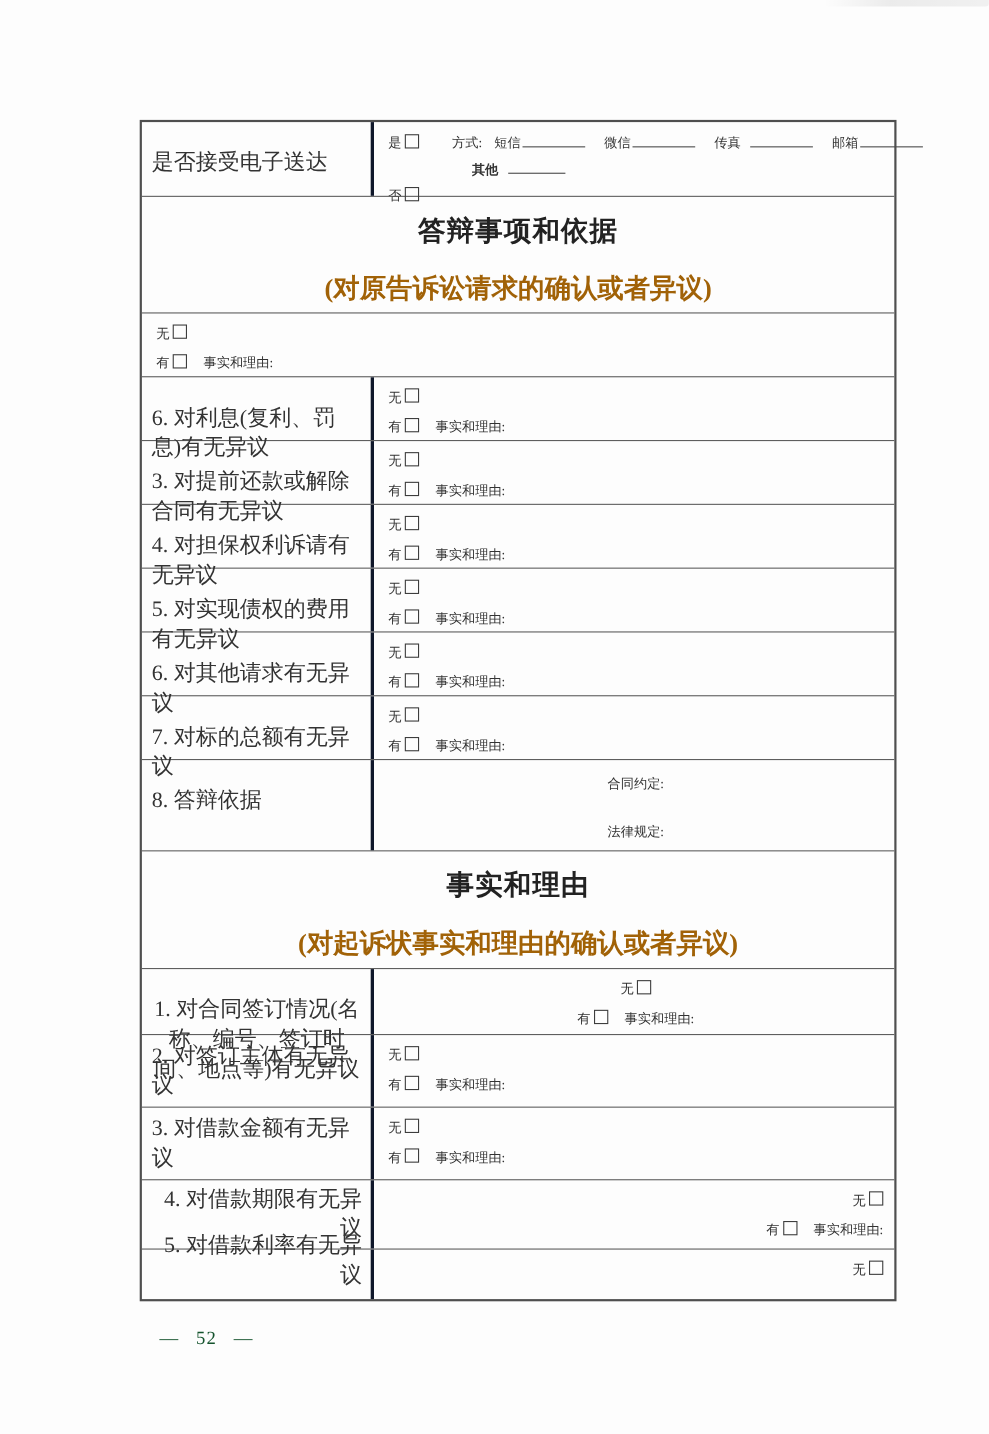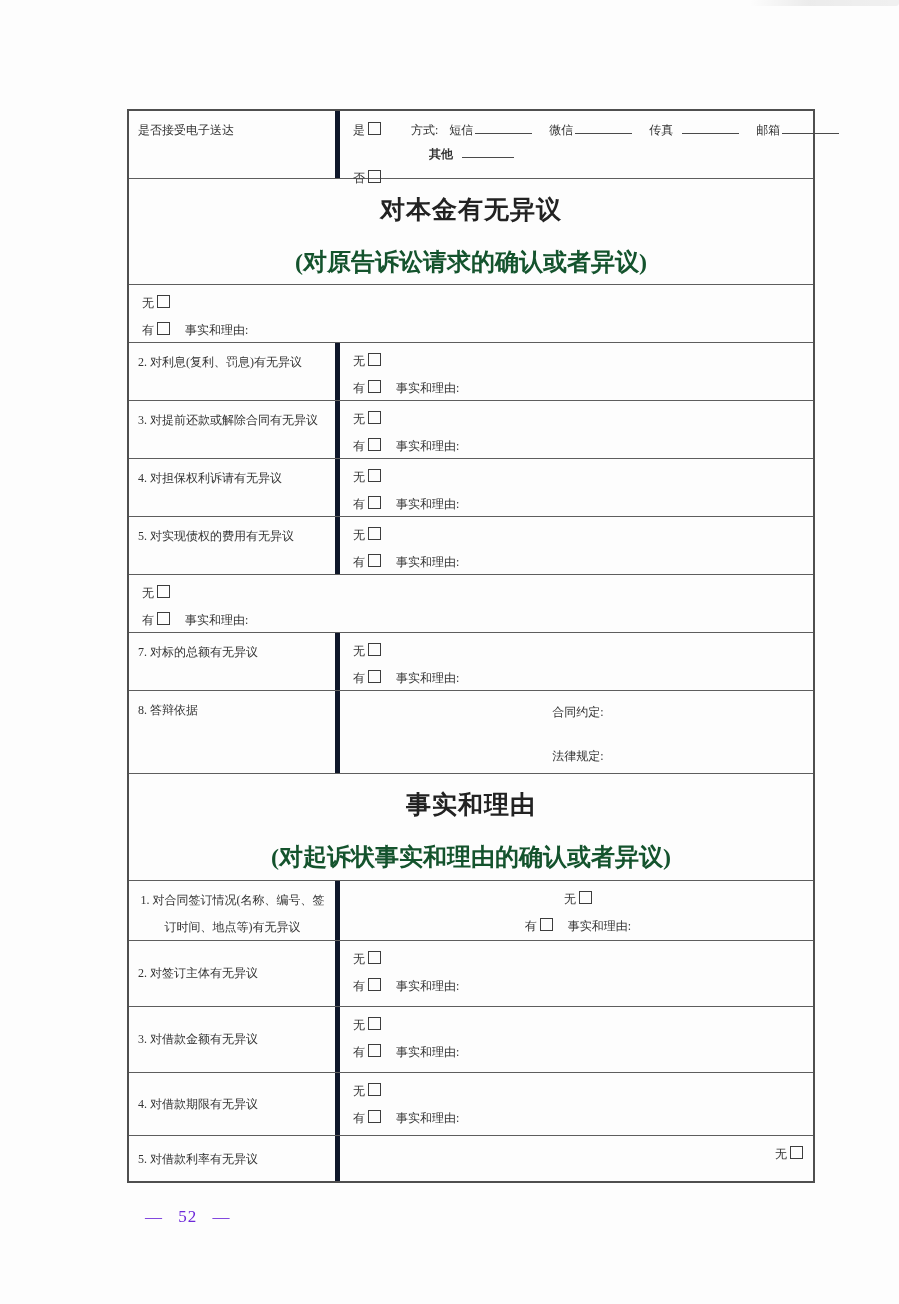--- a/index.html
+++ b/index.html
@@ -28,23 +28,23 @@
     position:absolute;left:127px;top:109px;width:688px;
     border:2px solid #4f4f4f;
     box-sizing:border-box;
     background:#fdfdfd;
   }
   .row{display:flex;border-bottom:1px solid #5e5e5e;box-sizing:border-box;}
   .row.last{border-bottom:none;}
   .cell{box-sizing:border-box;}
   .cell.lab{
     width:211px;flex:0 0 211px;
-    border-right:5px solid #0f172a;
-    padding:6px 8px 0 9px;
-    font-size:12px;line-height:27px;
+    border-right:3px solid #0f172a;
+    padding:24px 8px 0 9px;
+    font-size:20px;line-height:27px;
     display:flex;align-items:flex-start;
   }
   .cell.lab.center{align-items:center;padding-top:0;}
   .cell.lab.bottom{align-items:flex-end;padding-top:0;padding-bottom:8px;}
   .cell.con{
     flex:1;padding:5px 10px 0 13px;
     font-size:12px;line-height:27px;
   }
   .ln{white-space:nowrap;}
   .facts{margin-left:15px;}
@@ -74,37 +74,37 @@
   .ed-item.first{margin-left:11px;}
   .ed-other{margin-left:76px;font-weight:bold;}
 
   
   .row-h{display:block;height:106px;border-bottom:1px solid #5e5e5e;box-sizing:border-box;text-align:center;}
   .h-title{
     padding-top:14px;font-size:25px;font-weight:bold;color:#222222;
     letter-spacing:1px;
   }
   .h-sub{
-    margin-top:20px;font-size:24px;font-weight:bold;color:#14532d;
+    margin-top:20px;font-size:24px;font-weight:bold;color:#a16207;
   }
 
   
   .r-std{height:58px;}
   .r-s2a{height:60px;text-align:center;}
   .r-s2b{height:66px;}
-  .r-s2c{height:63px;}
+  .r-s2c{height:63px;text-align:right;}
   .r-s2last{height:45px;text-align:right;}
   .row-basis{height:83px;text-align:center;}
   .row-basis .cell.con{padding-top:8px;}
   .basis-line2{margin-top:17px;}
   .row-h2{height:107px;}
 
   .footer-pagenum{
     position:absolute;left:145px;top:1207px;
-    font-size:17px;color:#6d28d9;letter-spacing:1px;word-spacing:10px;
+    font-size:17px;color:#14532d;letter-spacing:1px;word-spacing:10px;
   }
 </style>
 </head>
 <body>
 
 <div class="page">
   <div class="scan-smudge"></div>
   <div class="scan-speck"></div>
 
   <div class="doc-table">
@@ -120,34 +120,34 @@
         <div class="ln ed-other">
           <span>其他</span><span class="blank short gap"></span>
         </div>
         <div class="ln">
           <span>否</span><span class="cb"></span>
         </div>
       </div>
     </div>
 
     <div class="row-h">
-      <div class="h-title">对本金有无异议</div>
+      <div class="h-title">答辩事项和依据</div>
       <div class="h-sub">(对原告诉讼请求的确认或者异议)</div>
     </div>
 
     <div class="row r-std">
       <div class="cell con">
         <div class="ln"><span>无</span><span class="cb"></span></div>
         <div class="ln"><span>有</span><span class="cb"></span><span class="facts">事实和理由:</span></div>
       </div>
     </div>
 
     <div class="row r-std">
       <div class="cell lab">
-          <span>2. 对利息(复利、罚息)有无异议</span>
+          <span>6. 对利息(复利、罚息)有无异议</span>
         </div>
       <div class="cell con">
         <div class="ln"><span>无</span><span class="cb"></span></div>
         <div class="ln"><span>有</span><span class="cb"></span><span class="facts">事实和理由:</span></div>
       </div>
     </div>
 
     <div class="row r-std">
       <div class="cell lab">
           <span>3. 对提前还款或解除合同有无异议</span>
@@ -172,20 +172,23 @@
       <div class="cell lab">
           <span>5. 对实现债权的费用有无异议</span>
         </div>
       <div class="cell con">
         <div class="ln"><span>无</span><span class="cb"></span></div>
         <div class="ln"><span>有</span><span class="cb"></span><span class="facts">事实和理由:</span></div>
       </div>
     </div>
 
     <div class="row r-std">
+      <div class="cell lab">
+          <span>6. 对其他请求有无异议</span>
+        </div>
       <div class="cell con">
         <div class="ln"><span>无</span><span class="cb"></span></div>
         <div class="ln"><span>有</span><span class="cb"></span><span class="facts">事实和理由:</span></div>
       </div>
     </div>
 
     <div class="row r-std">
       <div class="cell lab">
           <span>7. 对标的总额有无异议</span>
         </div>

